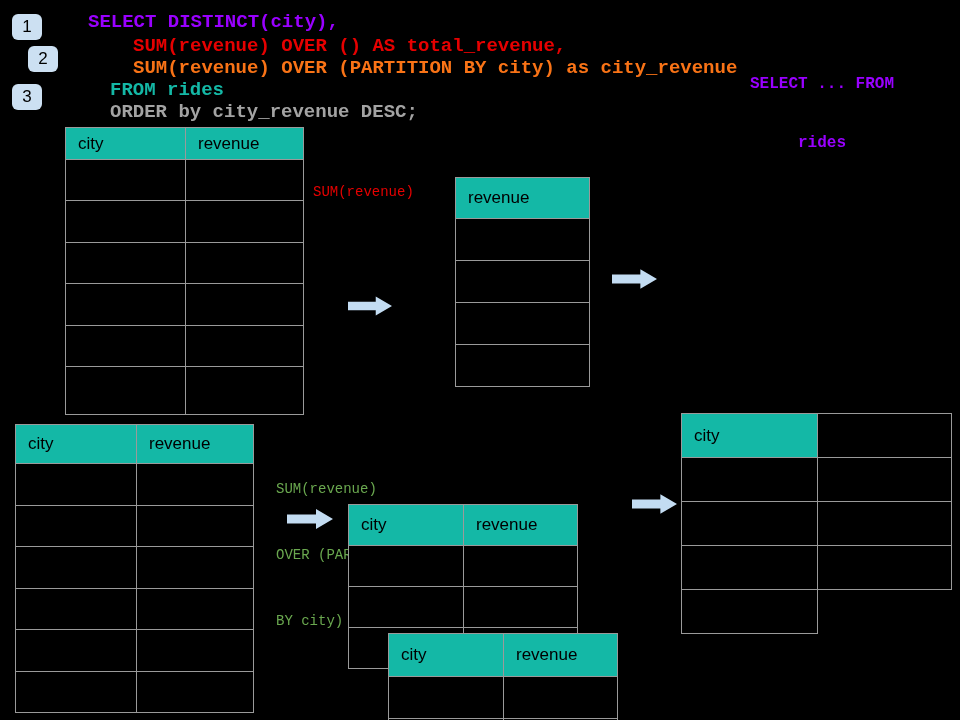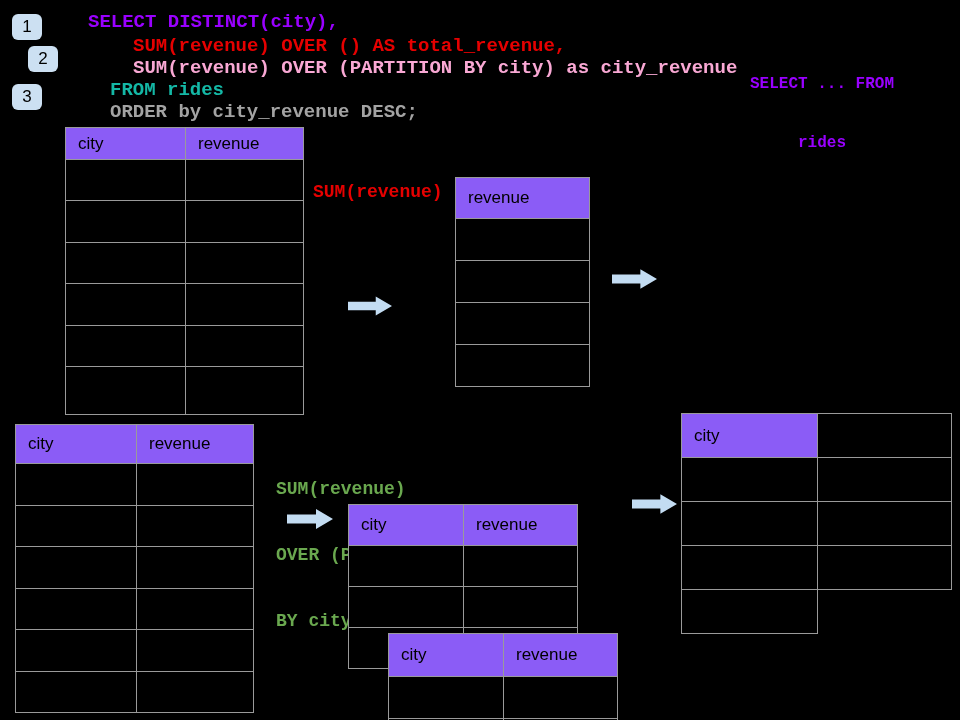--- a/index.html
+++ b/index.html
@@ -11,40 +11,40 @@
   }
   
   .codeline {
     position:absolute; white-space:pre;
     font-family:"Liberation Mono","DejaVu Sans Mono",monospace;
     font-weight:bold; font-size:19px; line-height:22px;
   }
   .mono-label {
     position:absolute; white-space:pre;
     font-family:"Liberation Mono","DejaVu Sans Mono",monospace;
-    font-weight:bold; font-size:18px; line-height:22px;
+    font-weight:normal; font-size:14px; line-height:22px;
   }
   .side-note {
     position:absolute; left:750px; top:36px; white-space:pre;
     font-family:"Liberation Mono","DejaVu Sans Mono",monospace;
     font-weight:bold; font-size:16px; line-height:19.5px;text-align:center;
   }
   
   .badge {
     position:absolute; width:30px; height:26px; border-radius:6px;
     background:#CCE0F2; color:#000; font-size:17px;
     display:flex; align-items:center; justify-content:center;
   }
   
   .tbl {
     position:absolute; display:grid; background:#000;
     border-left:1px solid #9a9a9a; border-top:1px solid #9a9a9a;
   }
   .th {
-    background:#8b5cf6; color:#000; font-size:17px;
+    background:#14b8a6; color:#000; font-size:17px;
     display:flex; align-items:center; padding-left:12px;
     border-right:1px solid #9a9a9a; border-bottom:1px solid #9a9a9a;
   }
   .td {
     background:#000;
     border-right:1px solid #9a9a9a; border-bottom:1px solid #9a9a9a;
   }
   
   .arrow { position:absolute; }
   .arrow svg { display:block; }
@@ -53,21 +53,21 @@
 <body>
 
 <div id="page">
 
   <div class="badge" style="left:12px; top:14px;">1</div>
   <div class="badge" style="left:28px; top:46px;">2</div>
   <div class="badge" style="left:12px; top:84px;">3</div>
 
   <div class="codeline" style="left: 88px; top: 11px; color: rgb(153, 0, 255);">SELECT DISTINCT(city),</div>
   <div class="codeline" style="left: 133px; top: 35px; color: rgb(230, 0, 0);">SUM(revenue) OVER () AS total_revenue,</div>
-  <div class="codeline" style="left: 133px; top: 57px; color: #f9a8d4;">SUM(revenue) OVER (PARTITION BY city) as city_revenue</div>
+  <div class="codeline" style="left: 133px; top: 57px; color: #f97316;">SUM(revenue) OVER (PARTITION BY city) as city_revenue</div>
   <div class="codeline" style="left: 110px; top: 79px; color: #14b8a6;">FROM rides</div>
   <div class="codeline" style="left: 110px; top: 101px; color: #a3a3a3;">ORDER by city_revenue DESC;</div>
 
   <div class="side-note" style="color: rgb(153, 0, 255);">
     <div>SELECT ... FROM</div>
     <div>rides</div>
   </div>
 
   <div class="mono-label" style="left: 313px; top: 137px; color: rgb(230, 0, 0);">
     <div>SUM(revenue)</div>

